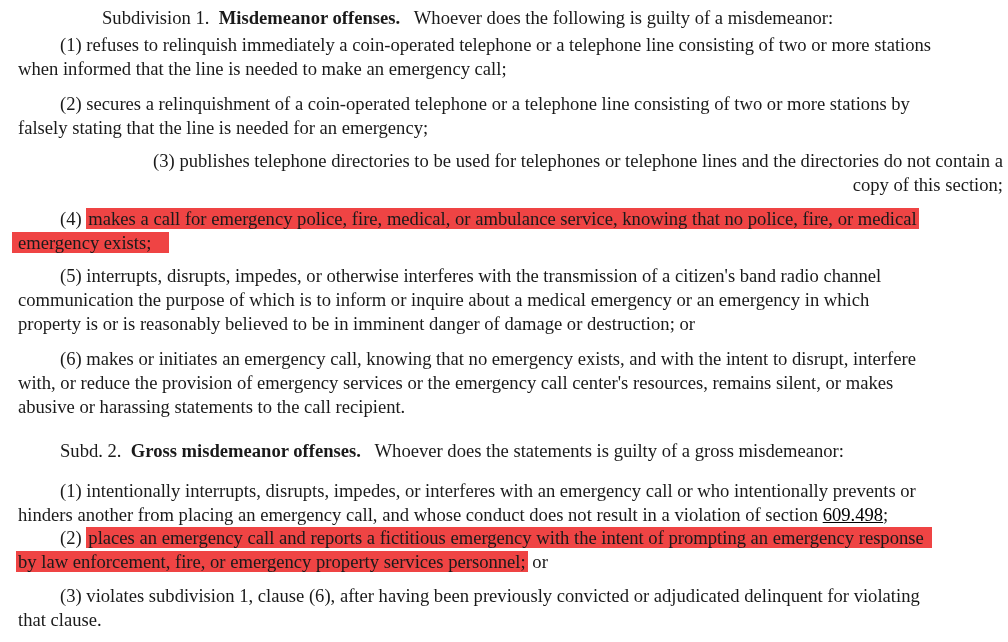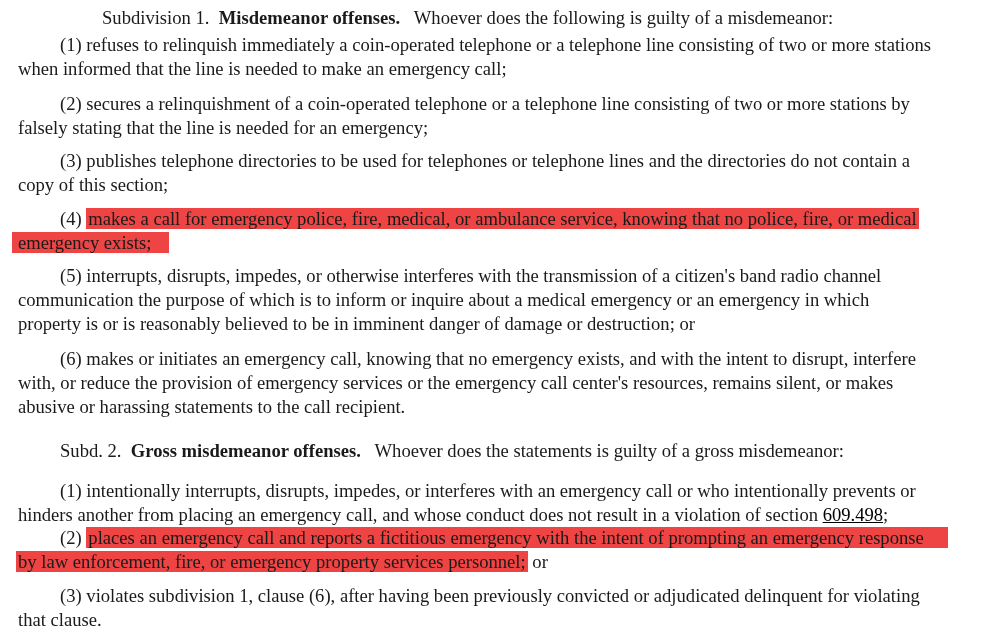--- a/index.html
+++ b/index.html
@@ -61,21 +61,21 @@
   <div class="p nb" style="top:33px;">
     <span class="line first"><span>(1)</span> <span>refuses to relinquish immediately a coin-operated telephone or a telephone line consisting of two or more stations</span></span>
     <span class="line"><span>when informed that the line is needed to make an emergency call;</span></span>
   </div>
 
   <div class="p nb" style="top:92px;">
     <span class="line first"><span>(2)</span> <span>secures a relinquishment of a coin-operated telephone or a telephone line consisting of two or more stations by</span></span>
     <span class="line"><span>falsely stating that the line is needed for an emergency;</span></span>
   </div>
 
-  <div class="p nb" style="top:149px;">
+  <div class="p nb" style="top:149px;text-align:right;">
     <span class="line first"><span>(3)</span> <span>publishes telephone directories to be used for telephones or telephone lines and the directories do not contain a</span></span>
     <span class="line"><span>copy of this section;</span></span>
   </div>
 
   <div class="p nb" style="top:207px;">
     <span class="line first"><span>(4)</span> <span class="hl">makes a call for emergency police, fire, medical, or ambulance service, knowing that no police, fire, or medical</span></span>
     <span class="line"><span class="hl" style="padding-right:18px;margin-left:-6px;padding-left:6px;">emergency exists;</span></span>
   </div>
 
   <div class="p nb" style="top:264px;">
@@ -97,21 +97,21 @@
       <span>Whoever does the statements is guilty of a gross misdemeanor:</span>
     </span>
   </div>
 
   <div class="p nb" style="top:467px;margin-top:12px;">
     <span class="line first"><span>(1)</span> <span>intentionally interrupts, disrupts, impedes, or interferes with an emergency call or who intentionally prevents or</span></span>
     <span class="line"><span>hinders another from placing an emergency call, and whose conduct does not result in a violation of section</span> <a class="xref" href="#">609.498</a><span>;</span></span>
   </div>
 
   <div class="p nb" style="top:526px;">
-    <span class="line first"><span>(2)</span> <span class="hl" style="padding-right:24px;">places an emergency call and reports a fictitious emergency with the intent of prompting an emergency response</span></span>
+    <span class="line first"><span>(2)</span> <span class="hl" style="padding-right:8px;">places an emergency call and reports a fictitious emergency with the intent of prompting an emergency response</span></span>
     <span class="line"><span class="hl" style="margin-left:-2px;">by law enforcement, fire, or emergency property services personnel;</span> <span>or</span></span>
   </div>
 
   <div class="p nb" style="top:584px;">
     <span class="line first"><span>(3)</span> <span>violates subdivision 1, clause (6), after having been previously convicted or adjudicated delinquent for violating</span></span>
     <span class="line"><span>that clause.</span></span>
   </div>
 
 </div>
 

